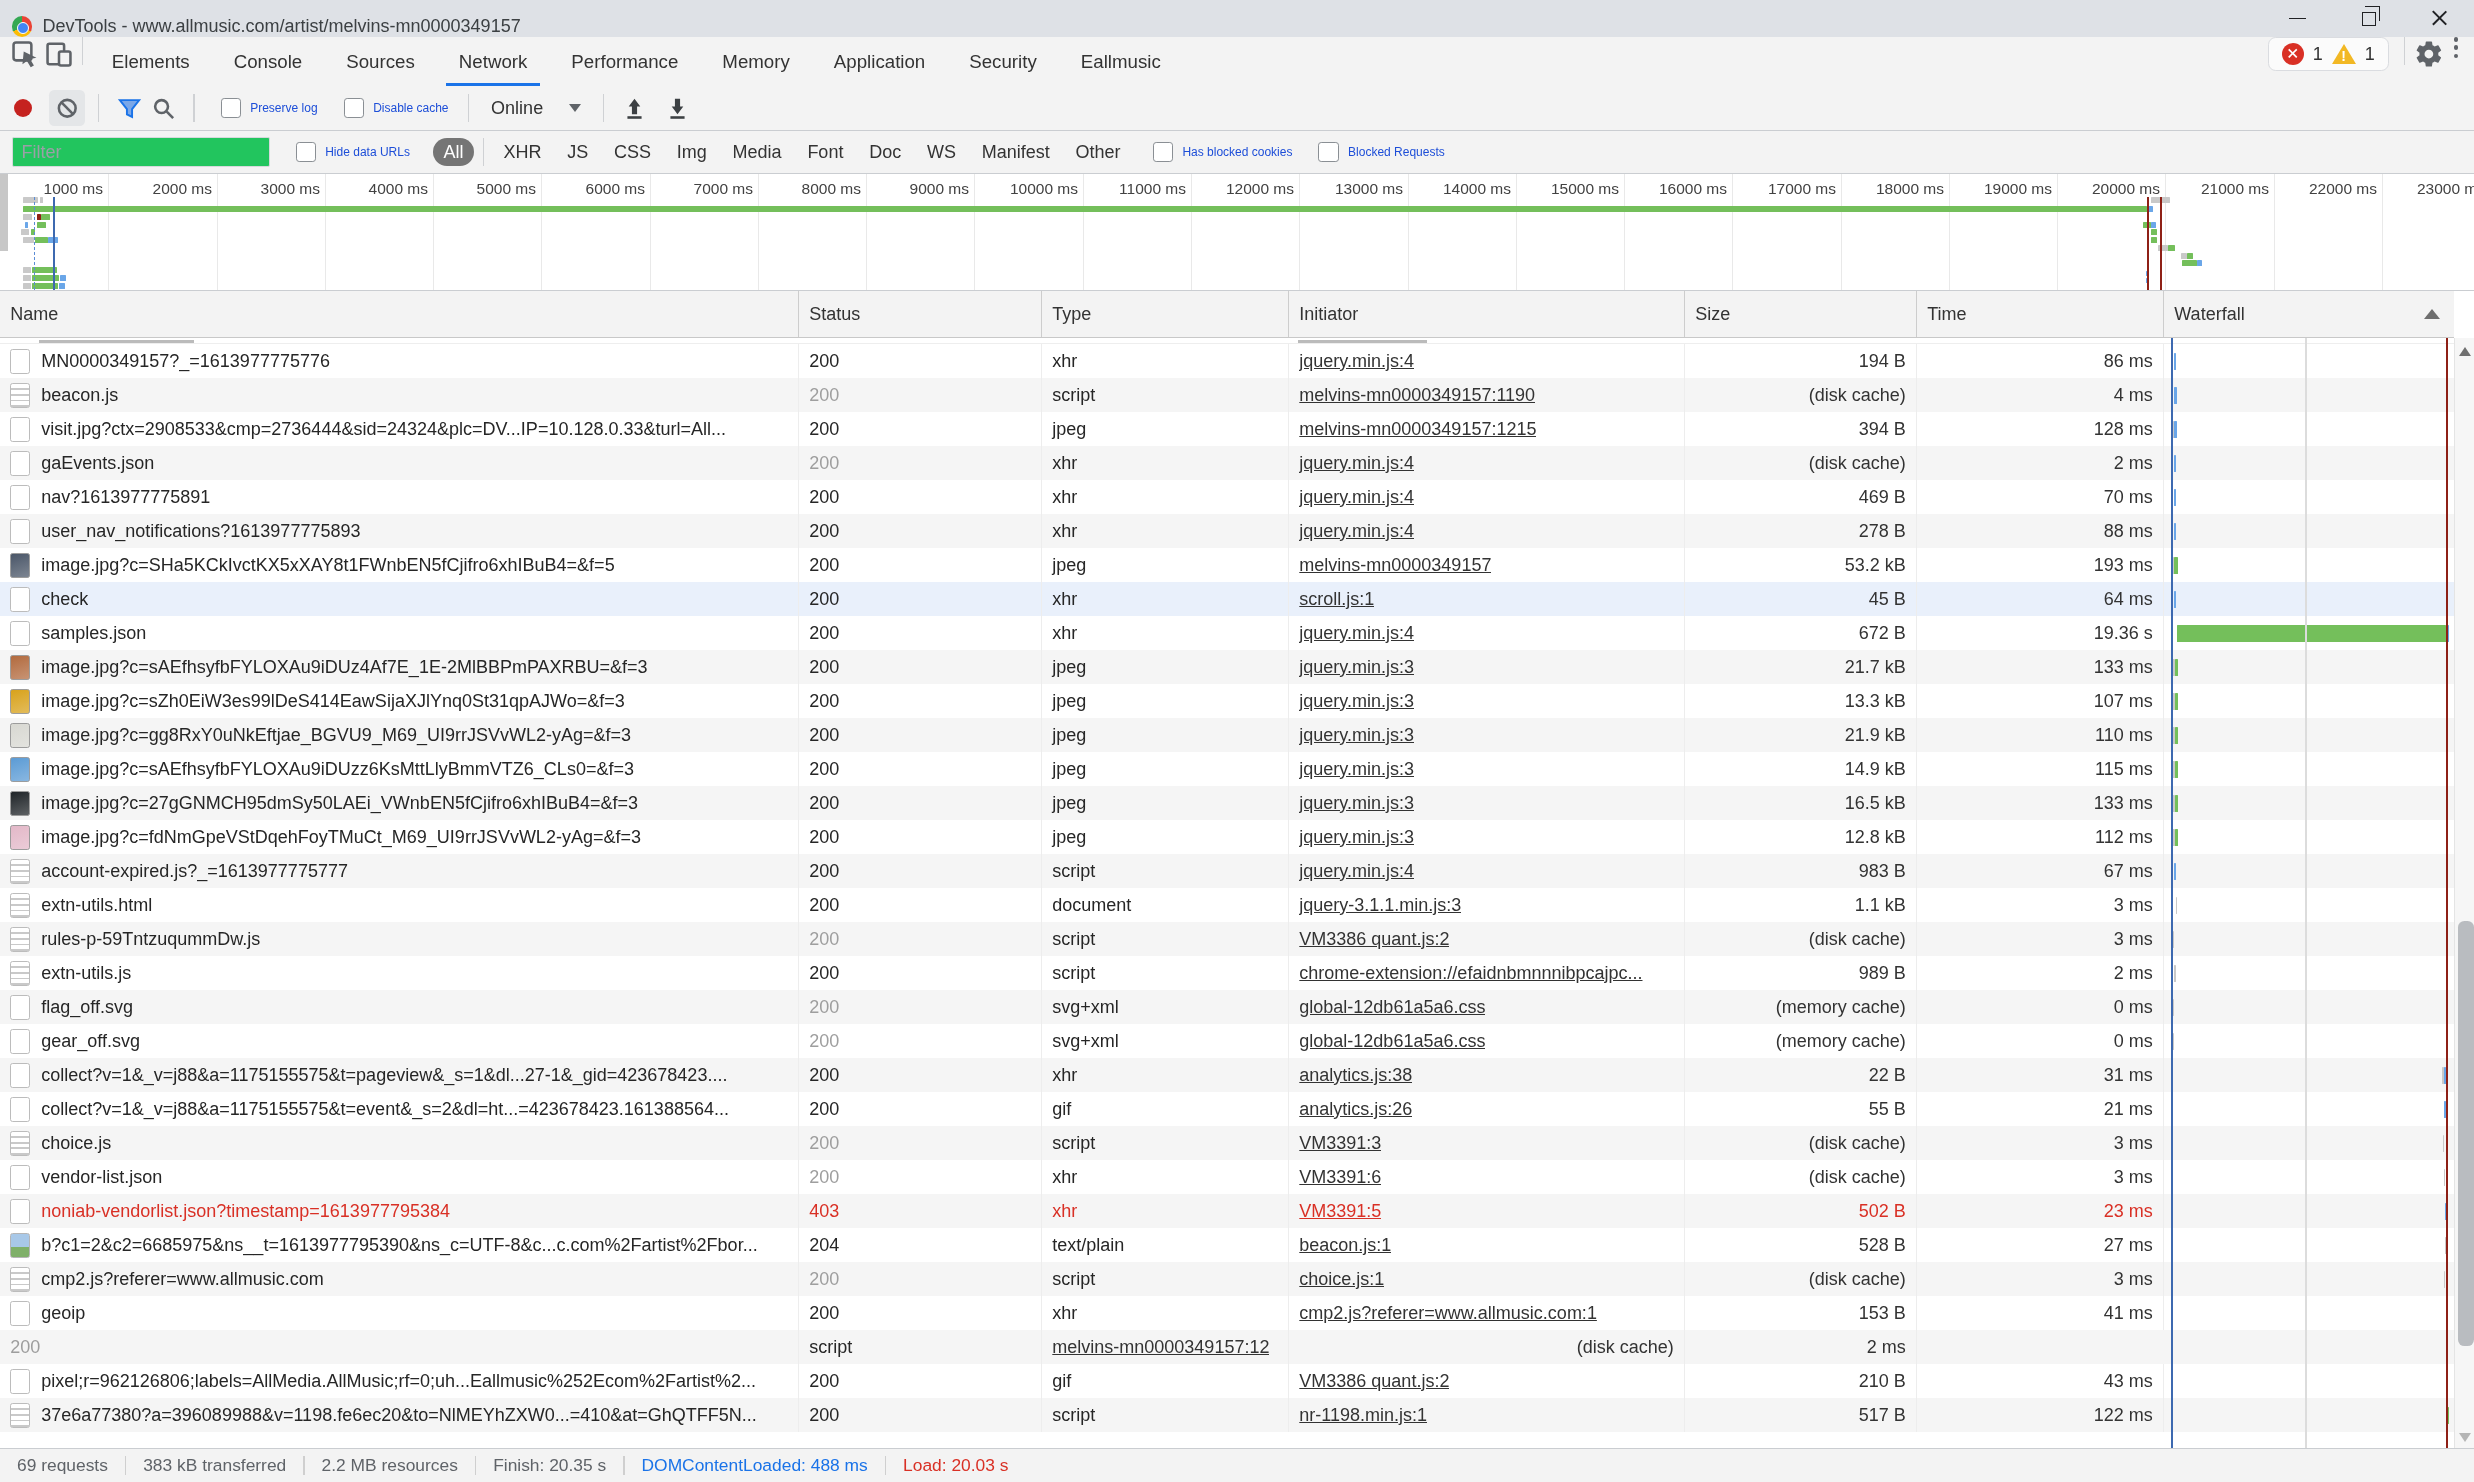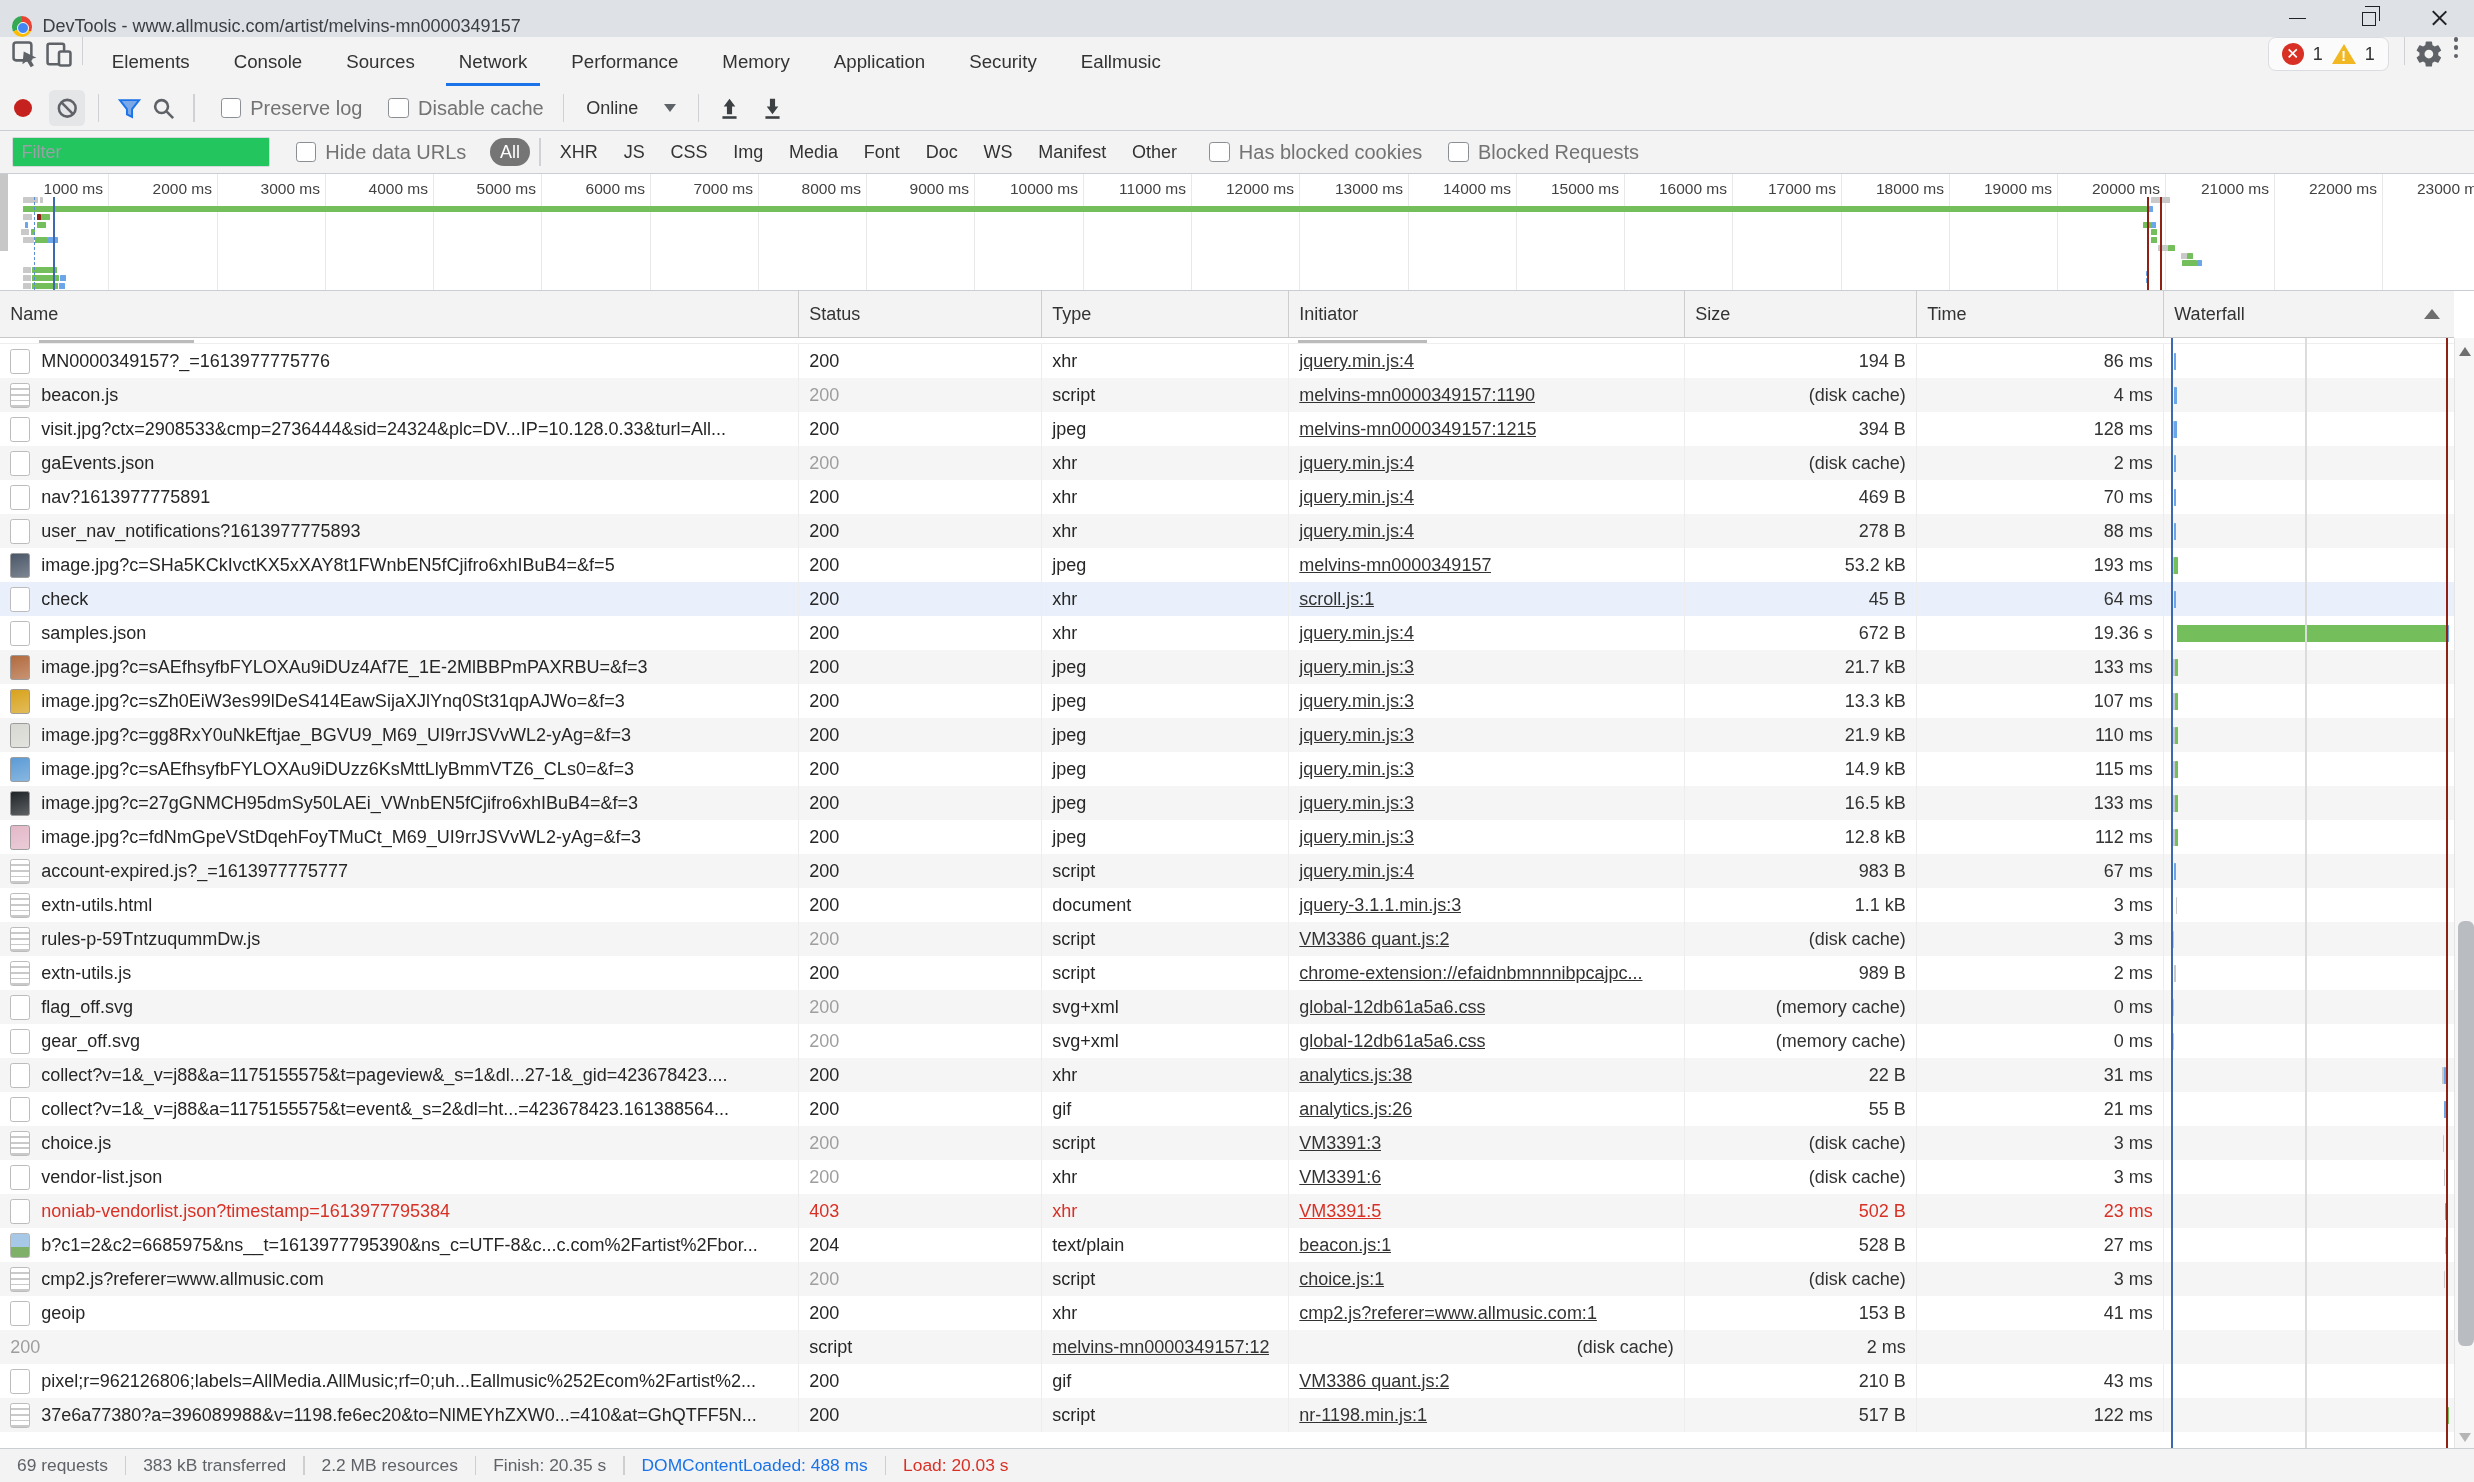--- a/index.html
+++ b/index.html
@@ -46,21 +46,21 @@
   .badge-num { font-size:18px; color:#333; }
   .kebab { display:flex; flex-direction:column; gap:3.9px; margin:0 17px 0 7.7px; }
   .kebab i { width:4.5px; height:4.5px; border-radius:50%; background:#5f6368; }
 
   
   .actionbar { position:absolute; left:0; top:86px; width:2475px; height:45px; background:#f3f3f3;
     border-bottom:1.3px solid #cacdd1; display:flex; align-items:center; }
   .rec-dot { width:18px; height:18px; border-radius:50%; background:#c5221f; margin-left:14px; }
   .clear-btn { width:36px; height:36px; border-radius:5.2px; background:#e4e6e8; margin-left:17px;
     display:flex; align-items:center; justify-content:center; }
-  .label-28 { font-size:20px; color:#737373; }
+  .label-28 { font-size:12px; color:#1d4ed8; }
   .chk { width:20.6px; height:20.6px; border:1.9px solid #8a8f94; border-radius:3.2px; background:#fff; flex:none; }
   .chk-row { display:flex; align-items:center; gap:9px; margin:0 13px; }
   .dd { display:flex; align-items:center; gap:26px; margin:0 15.5px; font-size:18px; color:#333; }
   .caret { width:0; height:0; border-left:6.4px solid transparent; border-right:6.4px solid transparent;
     border-top:8.4px solid #5f6368; }
 
   
   .filterbar { position:absolute; left:0; top:131px; width:2475px; height:43px; background:#f3f3f3;
     border-bottom:1.3px solid #cacdd1; display:flex; align-items:center; }
   .filter-input { width:258px; height:30px; margin-left:11.6px; border:0.6px solid #d6d9dc; background:#22c55e;

